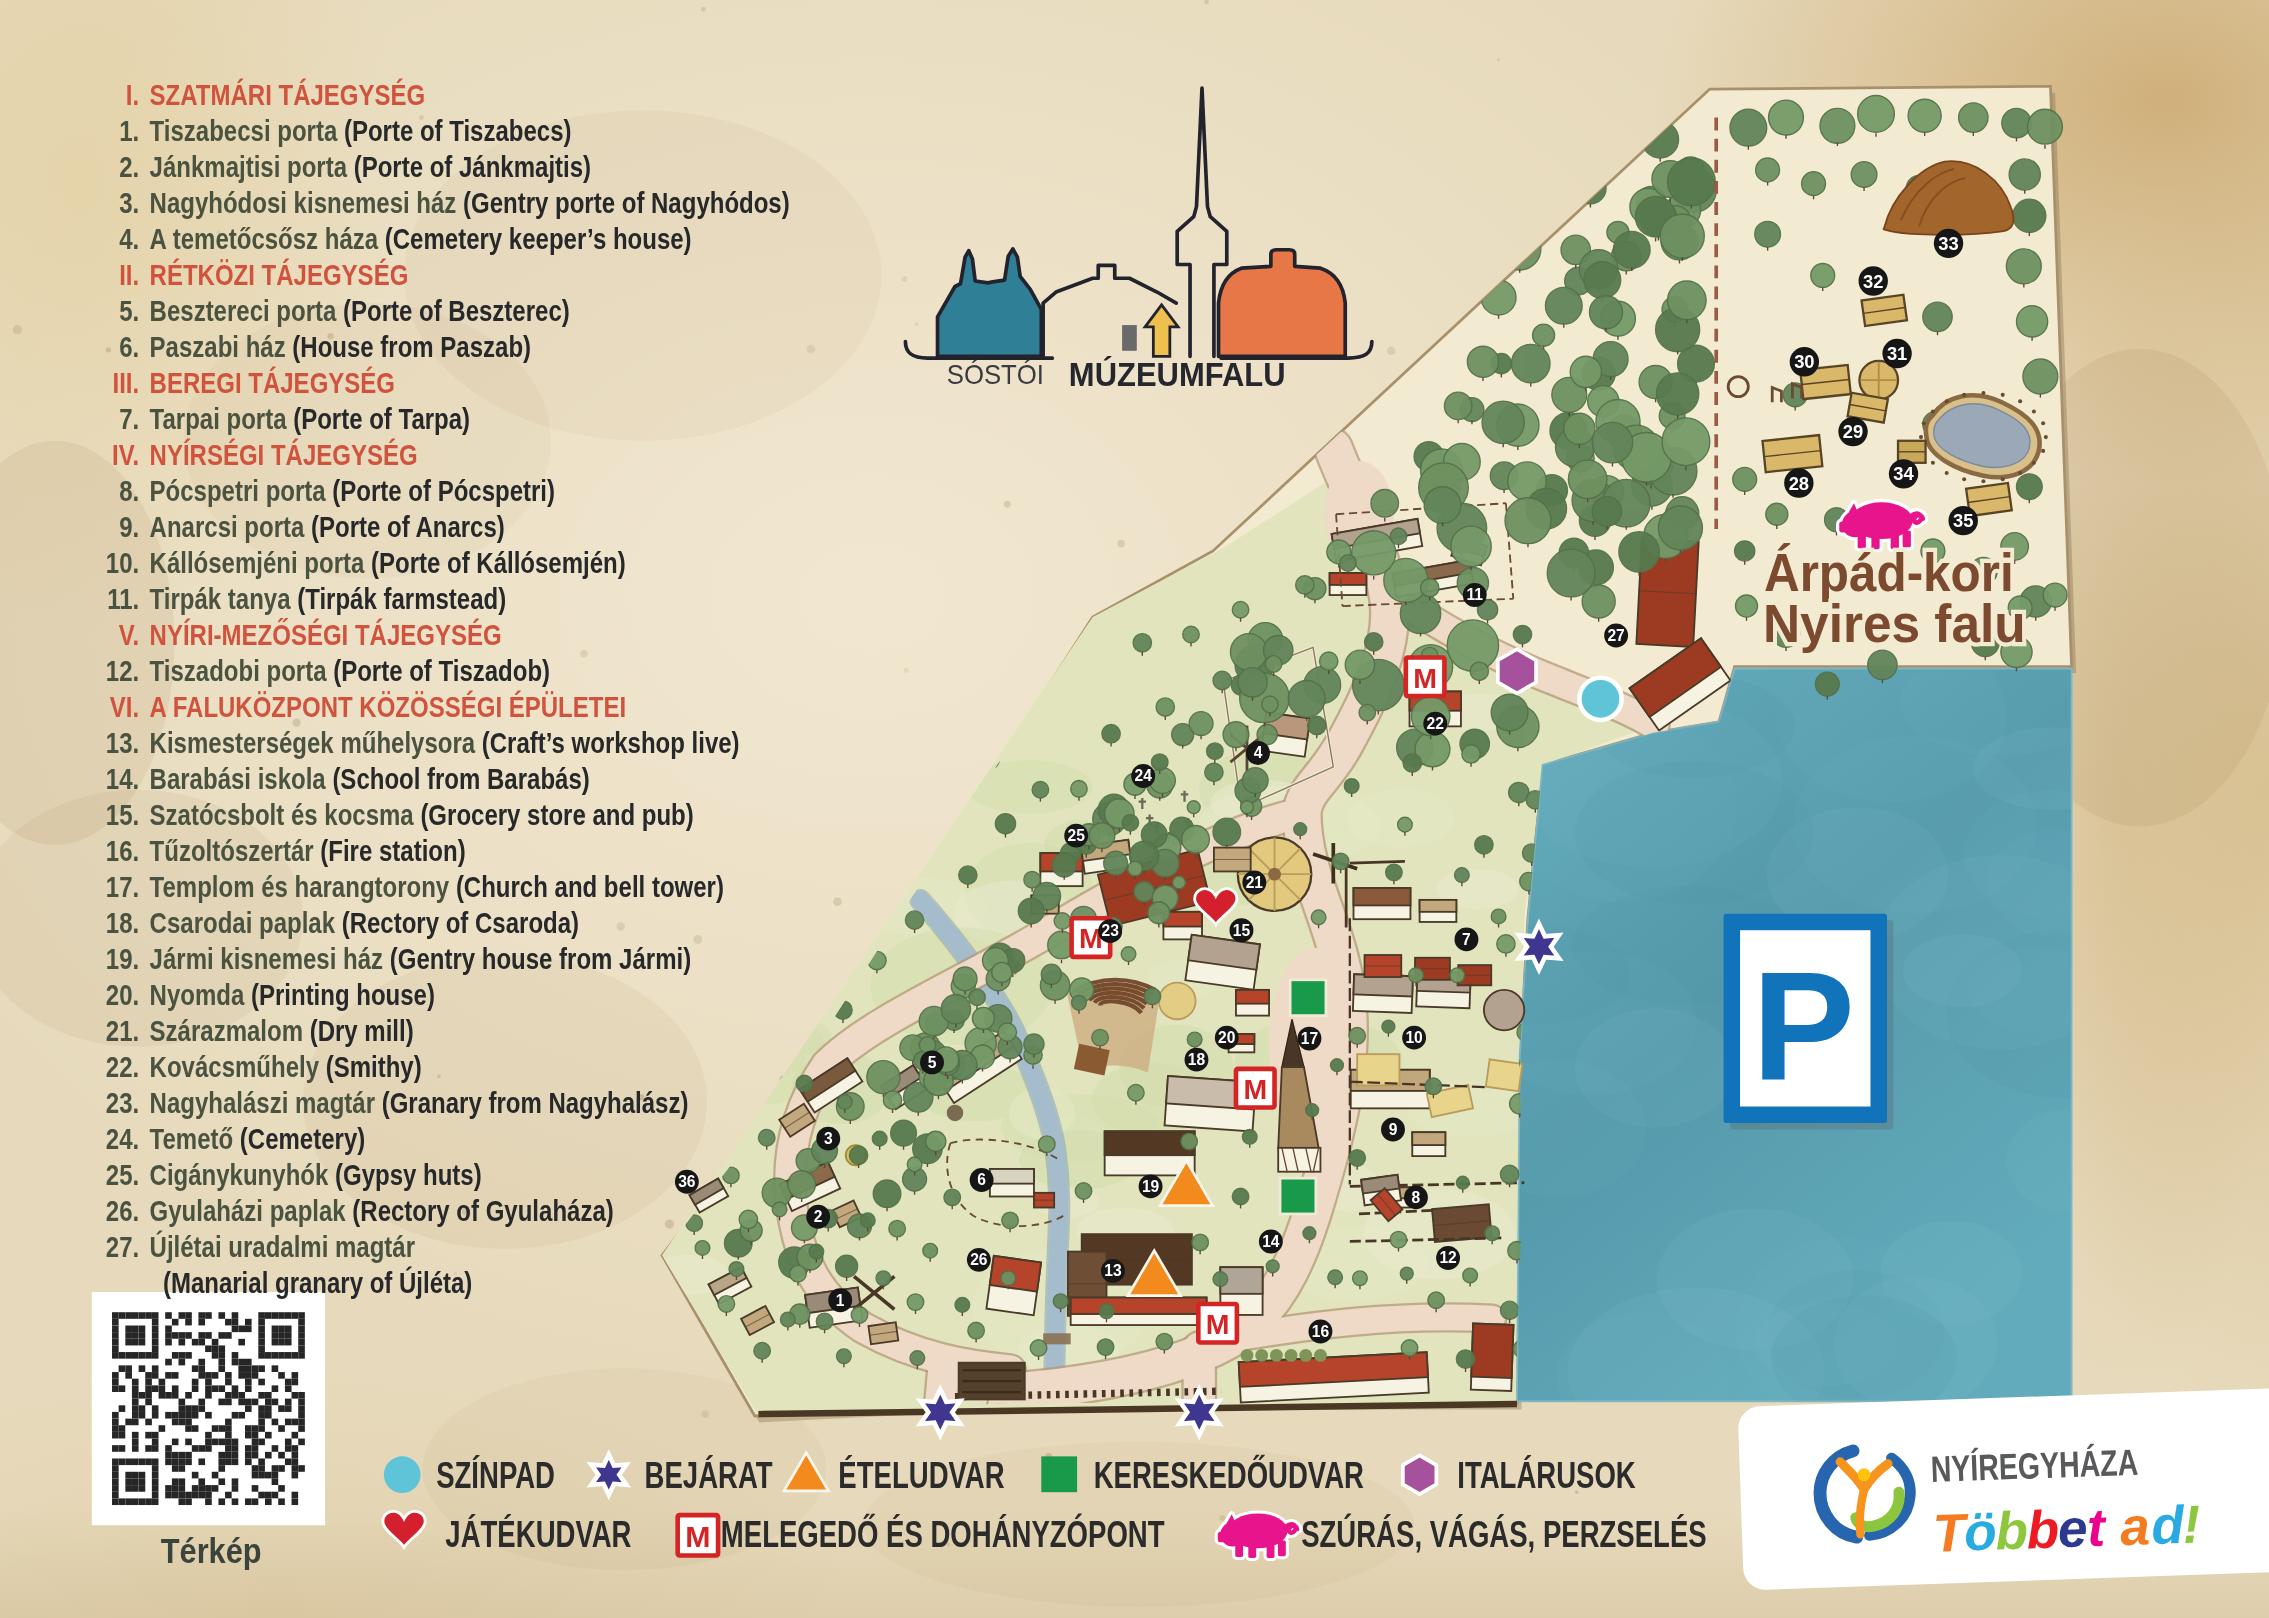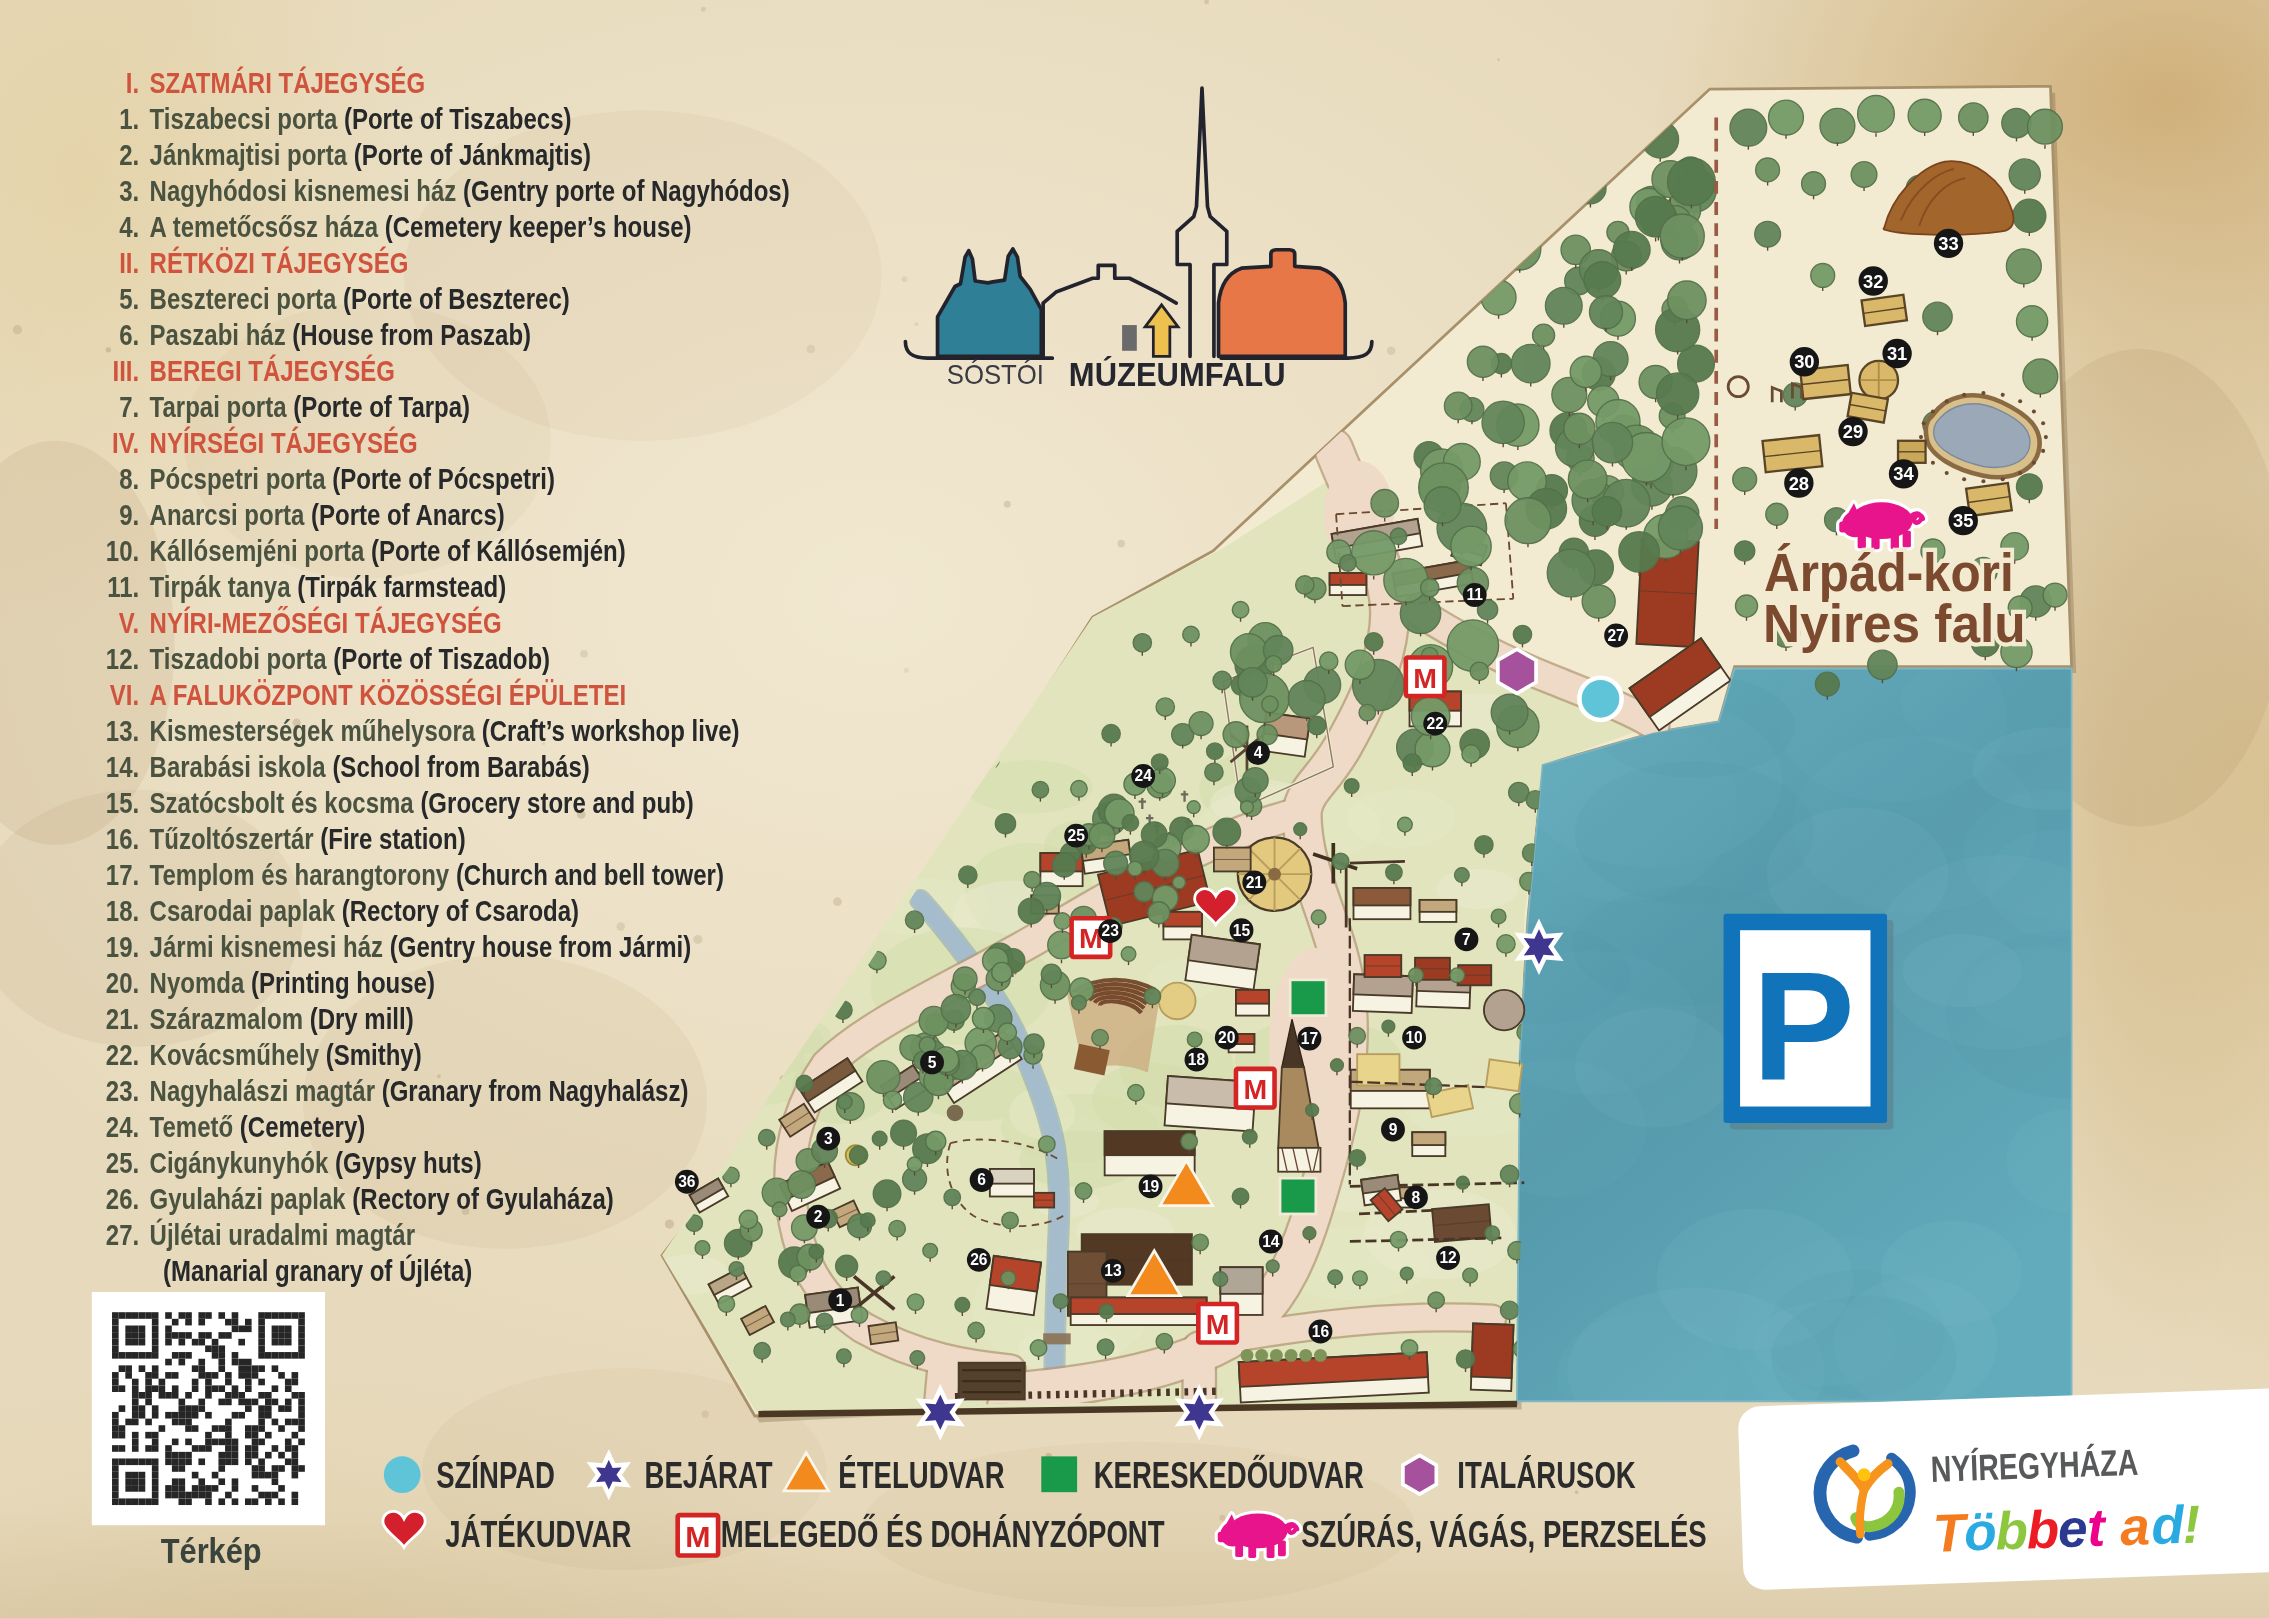--- a/index.html
+++ b/index.html
@@ -5,21 +5,21 @@
 background-color:#e7dabc;
 background-image:
  linear-gradient(to top, rgba(178,148,98,0.18), rgba(178,148,98,0) 110px),
  radial-gradient(ellipse 735px 551px at 2167px 101px, rgba(193,150,82,0.62), rgba(193,150,82,0) 70%),
  radial-gradient(ellipse 386px 918px at 2269px 790px, rgba(200,165,100,0.45), rgba(200,165,100,0) 70%),
  radial-gradient(ellipse 459px 643px at 83px 184px, rgba(224,200,140,0.40), rgba(224,200,140,0) 70%),
  radial-gradient(ellipse 826px 367px at 275px 1618px, rgba(205,180,125,0.22), rgba(205,180,125,0) 70%),
  radial-gradient(ellipse 239px 826px at 2121px 826px, rgba(200,168,110,0.30), rgba(200,168,110,0) 70%),
  radial-gradient(ellipse 1469px 1102px at 872px 597px, rgba(255,250,236,0.42), rgba(255,250,236,0) 72%);
 }
-.list{position:absolute;left:88px;top:65px;width:1010px}
+.list{position:absolute;left:88px;top:77px;width:1010px}
 .ll{height:36px;line-height:36px;font-size:30px;font-weight:bold;white-space:nowrap;transform:scale(0.80,1);transform-origin:0 50%}
 .num{display:inline-block;width:64px;text-align:right;margin-right:13px;color:#4a5240}
 .nm{color:#4a5240}
 .pa{color:#26282a}
 .hd{color:#d0543d}
 </style></head><body>
 <div id="page">
 <svg width="2269" height="1618" viewBox="0 0 2471 1762" style="position:absolute;left:0;top:0">
 <defs>
 <linearGradient id="lakeg" x1="0" y1="0" x2="0.6" y2="1">

